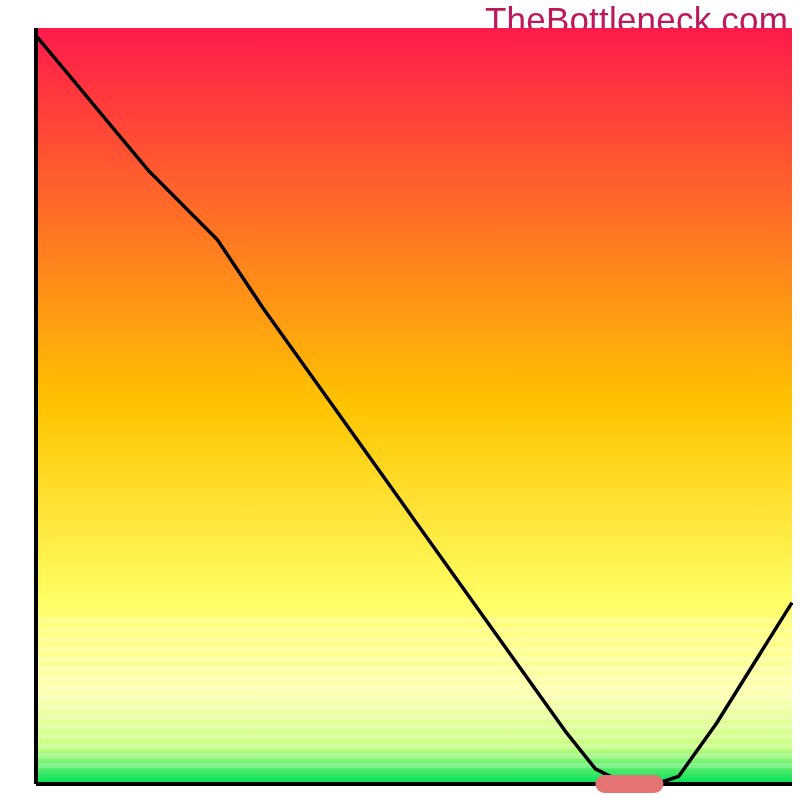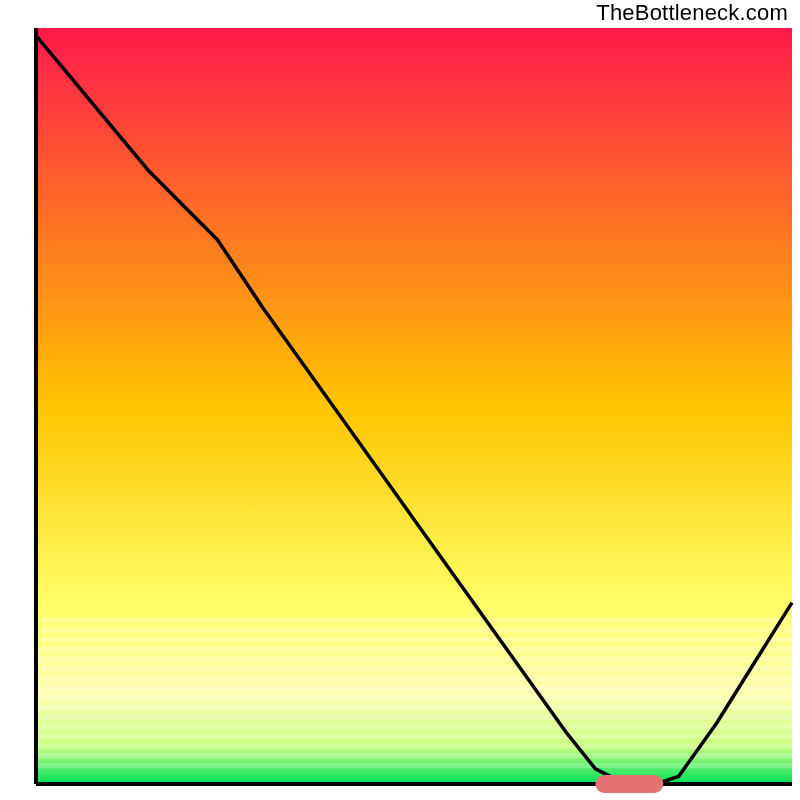--- a/index.html
+++ b/index.html
@@ -12,22 +12,22 @@
   }
   .chart-container {
     position: relative;
     width: 800px;
     height: 800px;
   }
   .watermark {
     position: absolute;
     top: 0px;
     right: 12px;
-    font-size: 22px;
-    color: #000000;
+    font-size: 35px;
+    color: #be185d;
     font-weight: 400;
     letter-spacing: 0.2px;
     user-select: none;
   }
   svg.plot {
     position: absolute;
     left: 0;
     top: 0;
   }
 </style>

